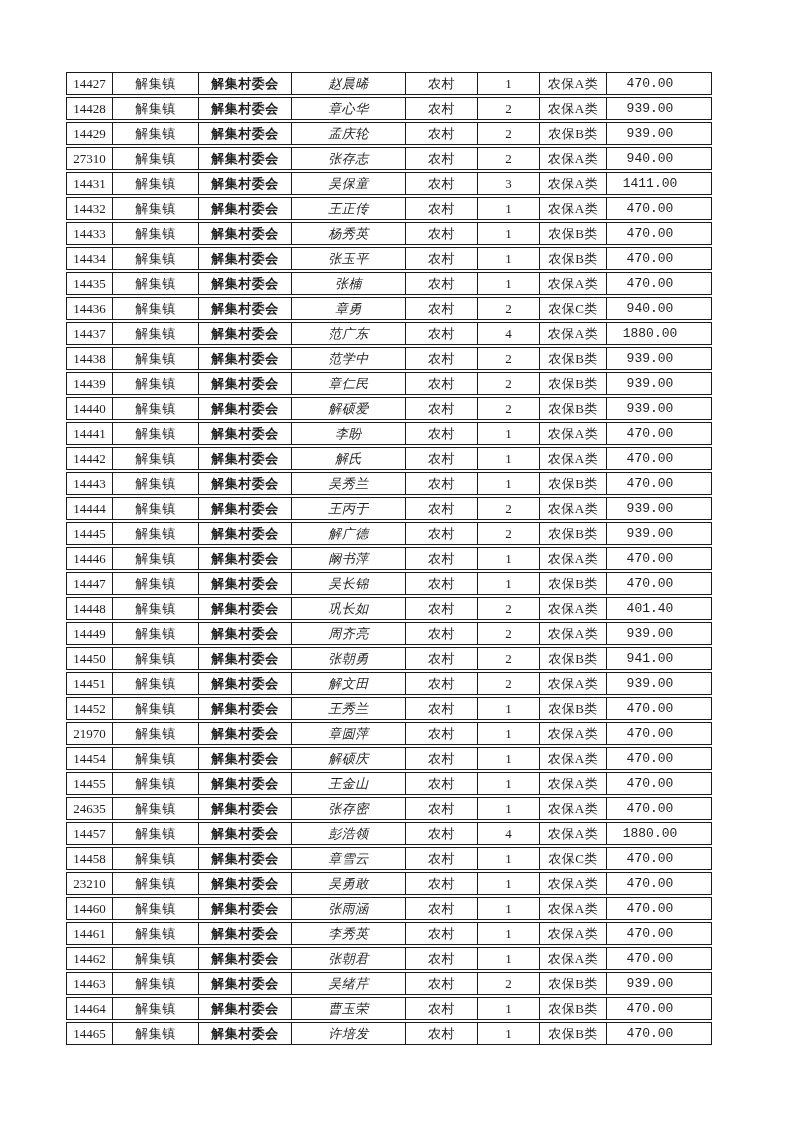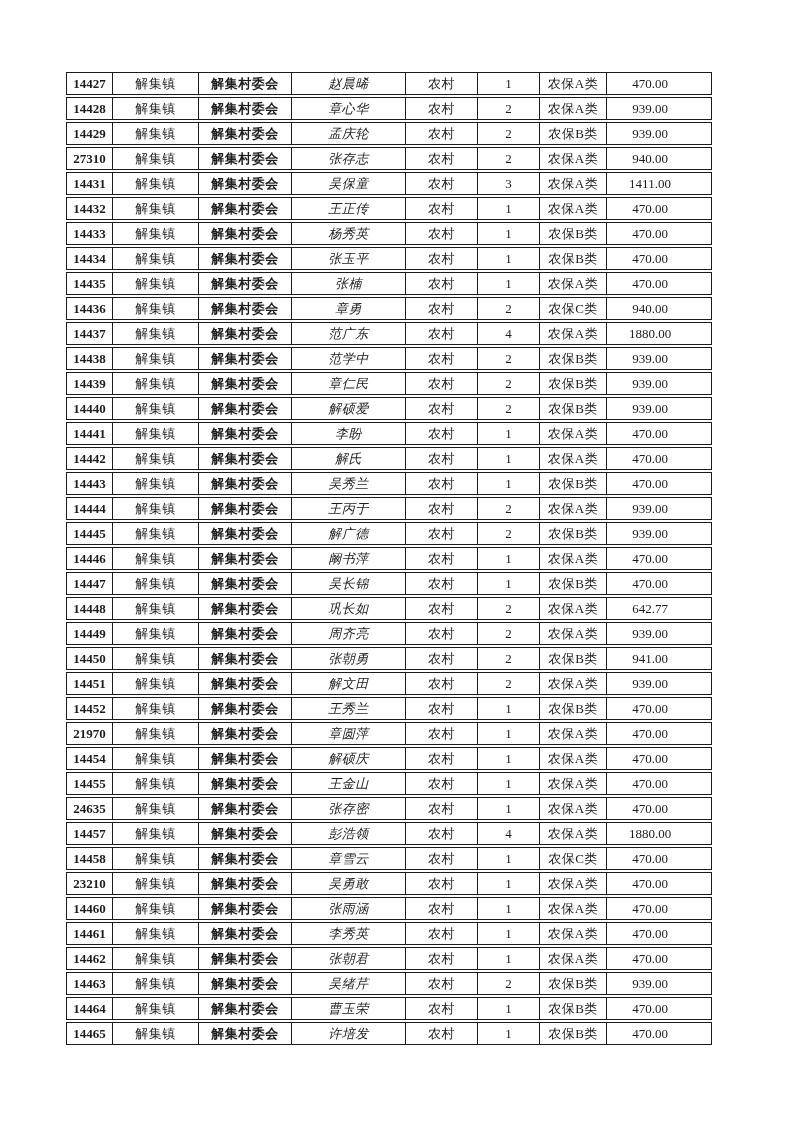--- a/index.html
+++ b/index.html
@@ -33,22 +33,22 @@
     display: flex;
     align-items: center;
     justify-content: center;
     border-right: 1px solid #1b1b1b;
     font-size: 13px;
     color: #1d1d1d;
     letter-spacing: 0.5px;
     white-space: nowrap;
     overflow: hidden;
   }
-  .cell:last-child { border-right: none; }
-  .c-id      { width: 46px;  letter-spacing: 0; font-weight: bold; }
+  .cell:last-child { border-right: none; font-family: Liberation Mono, monospace; }
+  .c-id      { width: 46px;  letter-spacing: 0; }
   .c-town    { width: 86px;  }
   .c-village { width: 93px; font-weight: bold;  }
   .c-name    { width: 114px; font-style: italic; }
   .c-res     { width: 72px;  }
   .c-count   { width: 62px;  letter-spacing: 0; }
   .c-cat     { width: 67px;  }
   .c-amt     { width: 86px;  letter-spacing: 0; }
 </style>
 </head>
 <body>
@@ -266,21 +266,21 @@
     <div class="cell c-amt">470.00</div>
   </div>
       <div class="row">
     <div class="cell c-id">14448</div>
     <div class="cell c-town">解集镇</div>
     <div class="cell c-village">解集村委会</div>
     <div class="cell c-name">巩长如</div>
     <div class="cell c-res">农村</div>
     <div class="cell c-count">2</div>
     <div class="cell c-cat">农保A类</div>
-    <div class="cell c-amt">642.77</div>
+    <div class="cell c-amt">401.40</div>
   </div>
       <div class="row">
     <div class="cell c-id">14449</div>
     <div class="cell c-town">解集镇</div>
     <div class="cell c-village">解集村委会</div>
     <div class="cell c-name">周齐亮</div>
     <div class="cell c-res">农村</div>
     <div class="cell c-count">2</div>
     <div class="cell c-cat">农保A类</div>
     <div class="cell c-amt">939.00</div>

